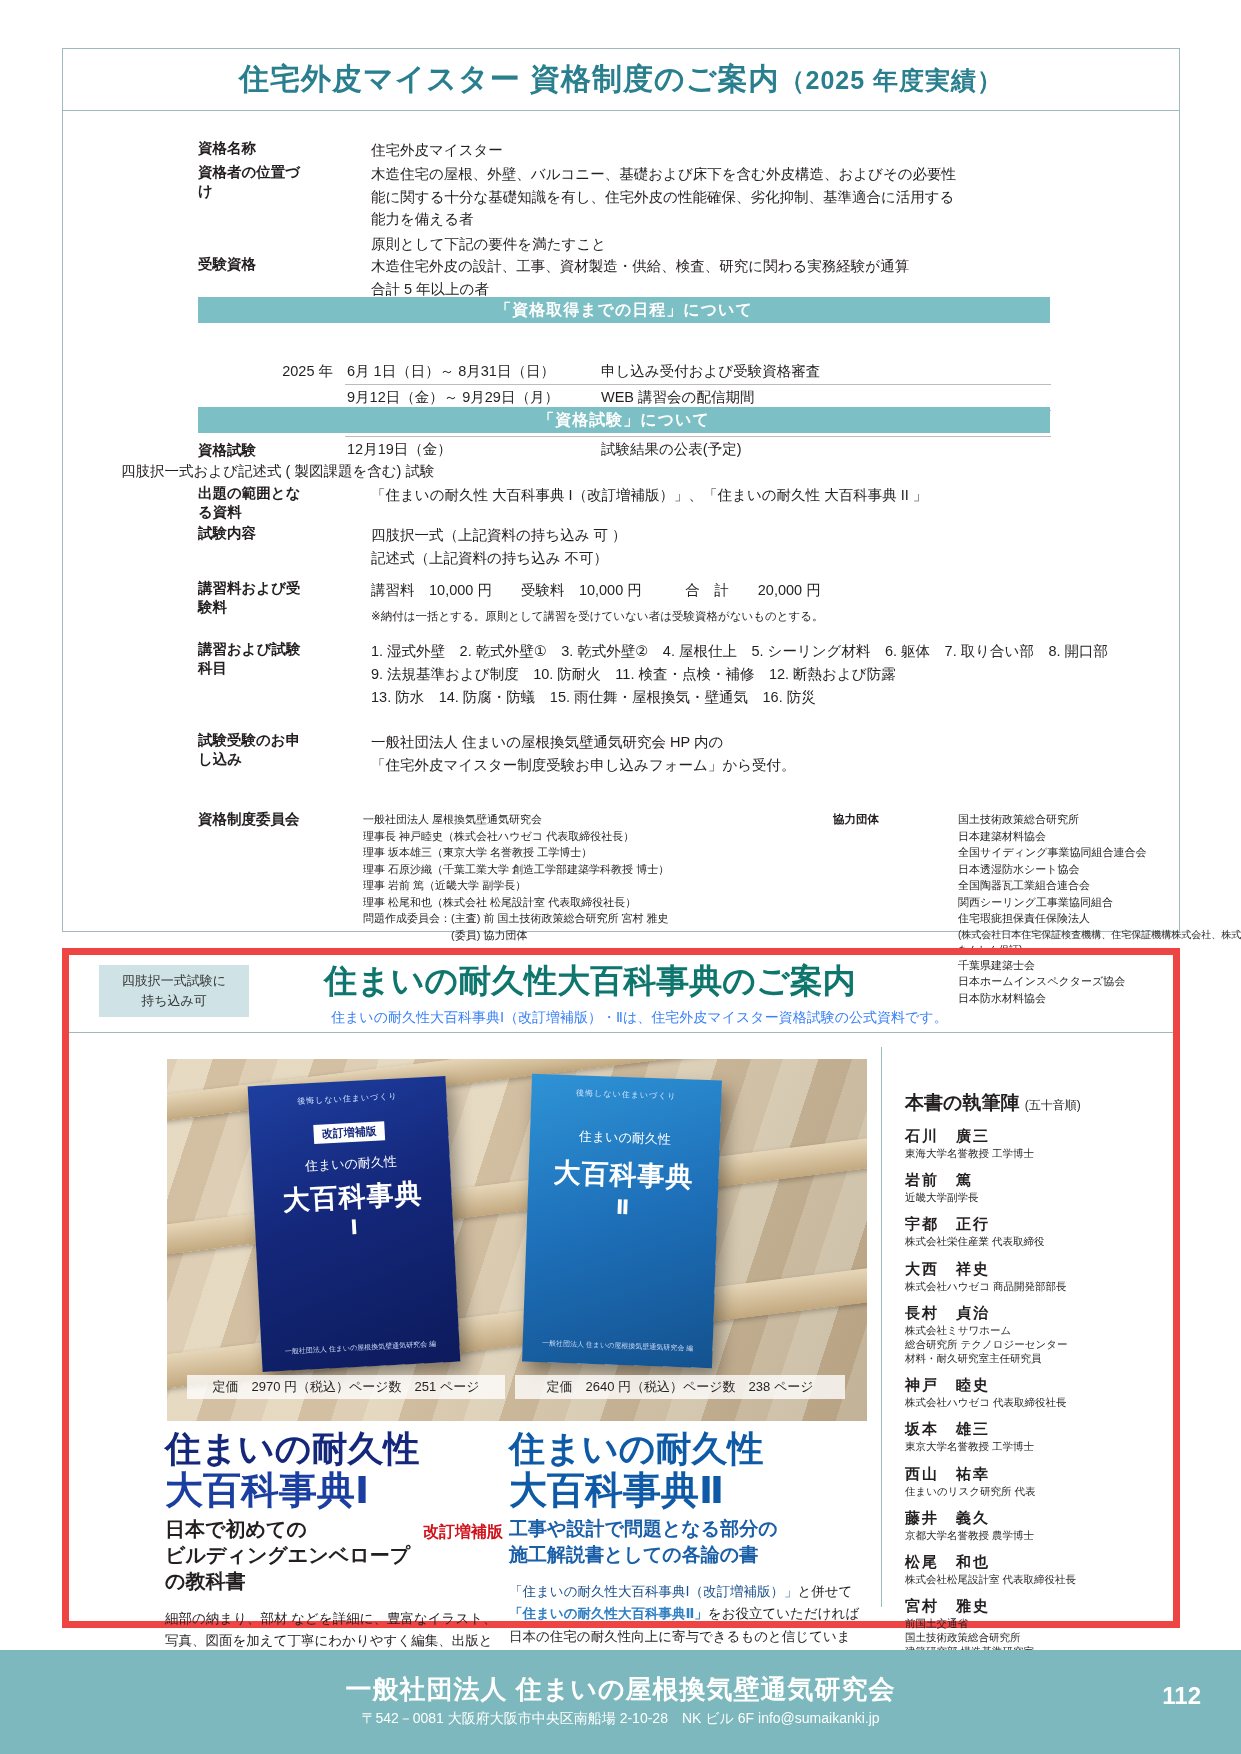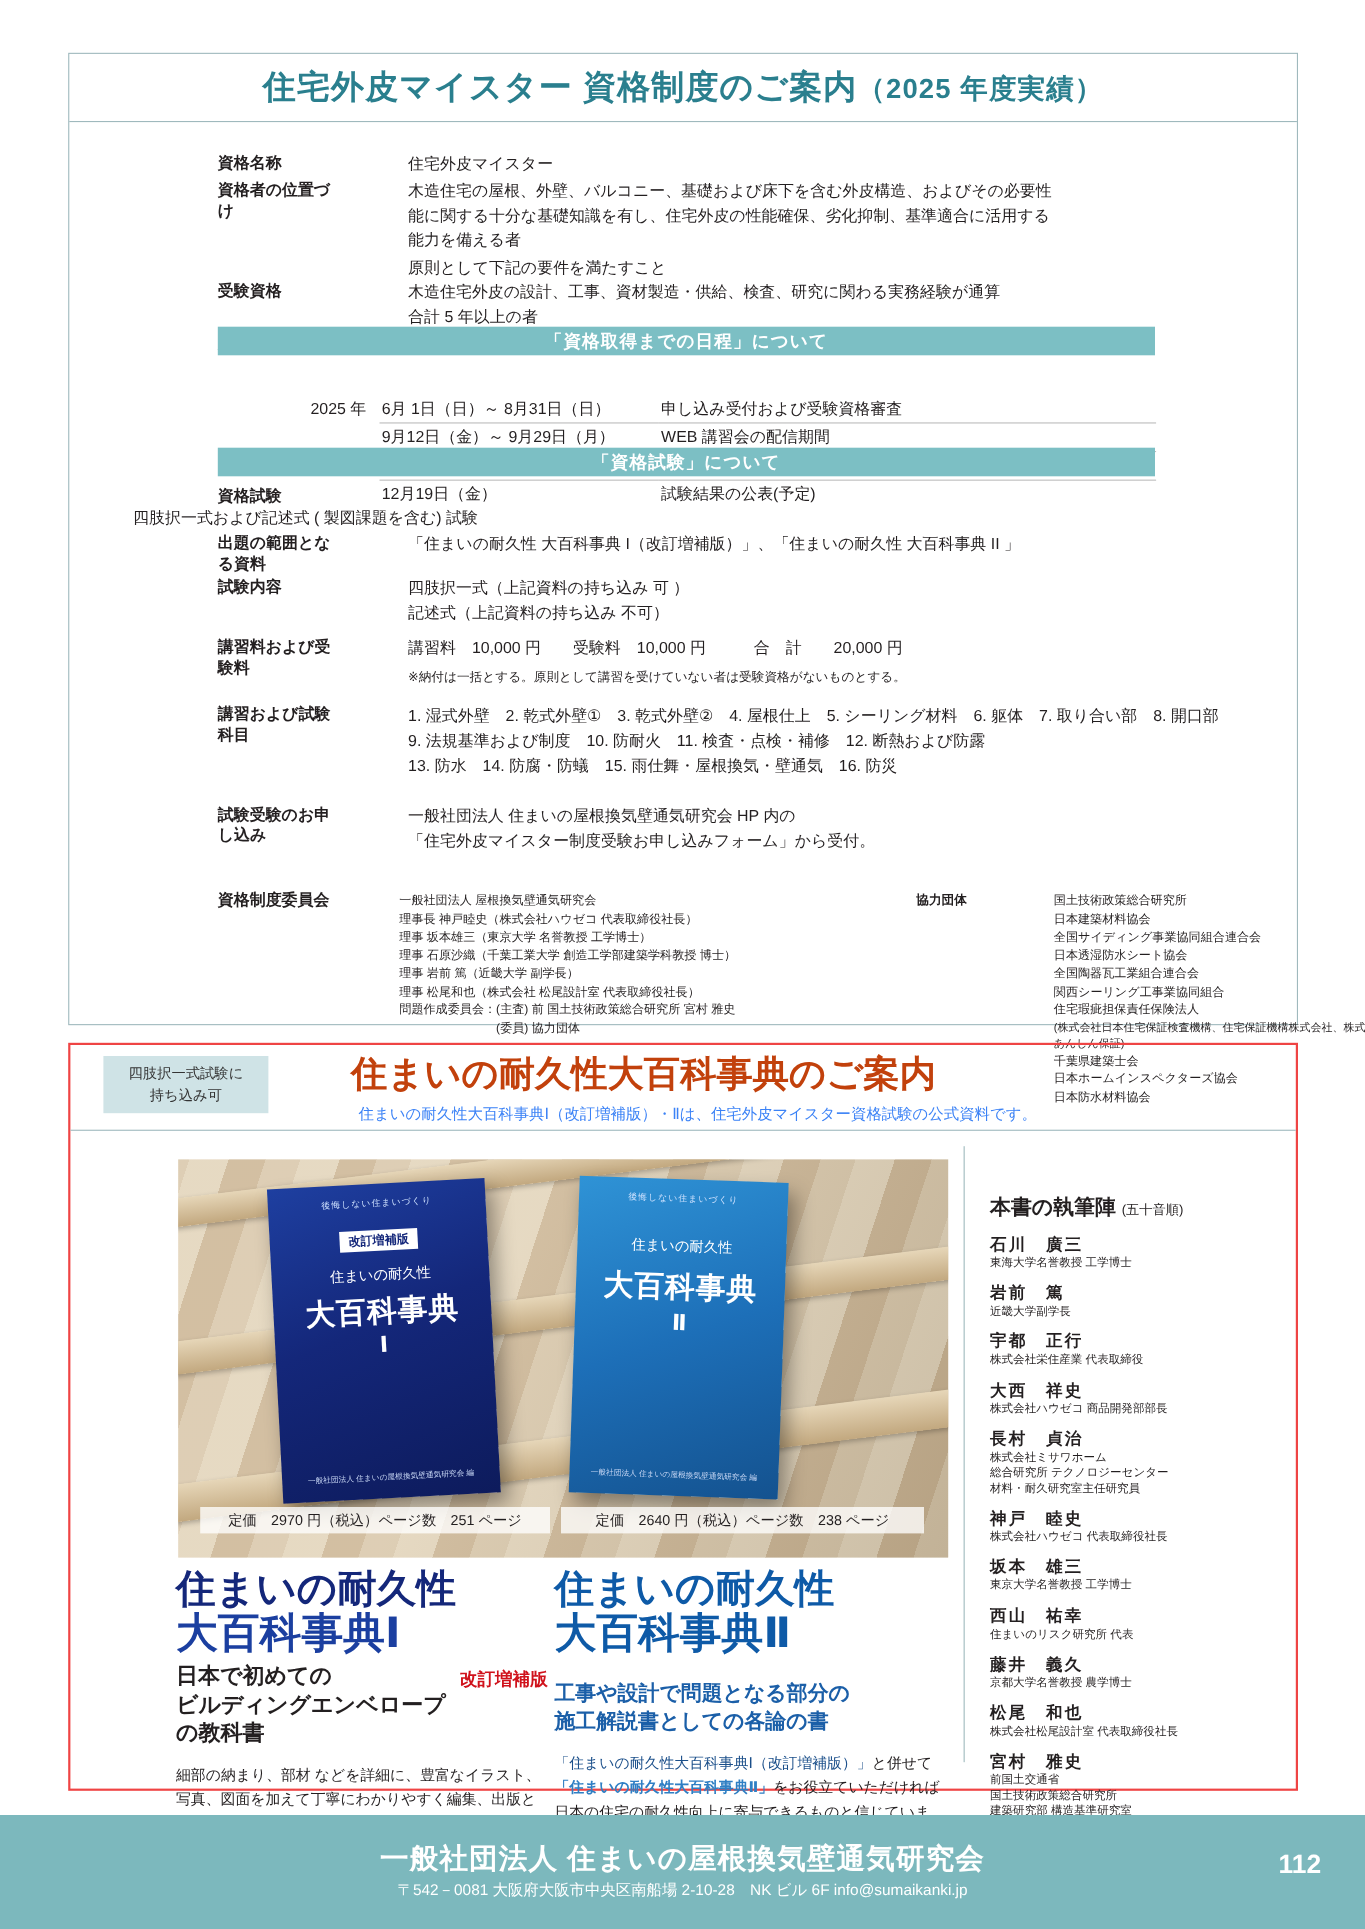--- a/index.html
+++ b/index.html
@@ -52,28 +52,28 @@
   
   .committee{position:absolute;left:135px;top:760px;width:980px;font-size:11px;line-height:1.5;}
   .committee .c-label{position:absolute;left:0;top:0;font-weight:bold;font-size:14.5px;}
   .committee .c-body{position:absolute;left:165px;top:2px;width:430px;}
   .committee .c-body .nm{display:block;}
   .committee .c-right-label{position:absolute;left:635px;top:2px;font-size:11.5px;font-weight:bold;}
   .committee .c-right{position:absolute;left:760px;top:2px;width:330px;}
   .committee .c-right .nm{display:block;}
 
   
-  .mid{position:absolute;left:62px;top:948px;width:1118px;height:680px;border:2px solid #ef4444;box-sizing:border-box;}
+  .mid{position:absolute;left:62px;top:948px;width:1118px;height:680px;border:7px solid #ef4444;box-sizing:border-box;}
   .mid-head{position:absolute;left:0;top:0;width:100%;height:78px;border-bottom:1px solid #9fb9bd;box-sizing:border-box;}
   .badge{
     position:absolute;left:30px;top:10px;width:150px;
     background:#cfe3e6;color:#333;font-size:13px;line-height:1.55;
     text-align:center;padding:6px 2px;box-sizing:border-box;
   }
-  .mid-title{position:absolute;left:255px;top:4px;font-size:33px;color:#c2410c;font-weight:bold;letter-spacing:0px;}
+  .mid-title{position:absolute;left:255px;top:4px;font-size:33px;color:#0f766e;font-weight:bold;letter-spacing:0px;}
   .mid-sub{position:absolute;left:262px;top:54px;font-size:14px;color:#3b82f6;}
 
   .photo{
     position:absolute;left:98px;top:104px;width:700px;height:362px;
     background:
       linear-gradient(115deg, rgba(255,255,255,.15) 0 40%, rgba(0,0,0,.10) 100%),
       repeating-linear-gradient(-72deg,#d8c6a8 0 30px,#cbb492 30px 62px,#e2d3b8 62px 96px);
     overflow:hidden;
   }
   .beam{position:absolute;background:linear-gradient(180deg,#e6d6b8,#c2a87f);box-shadow:0 2px 5px rgba(0,0,0,.25);}
@@ -98,21 +98,21 @@
   .price-b{left:348px;width:330px;}
 
   .col-left{position:absolute;left:96px;top:474px;width:338px;}
   .col-right{position:absolute;left:440px;top:474px;width:360px;}
   .bigtitle1{font-size:36px;font-weight:bold;color:#14277a;line-height:1.12;}
   .bigtitle2{font-size:38px;font-weight:bold;color:#1b3fa0;line-height:1.12;}
   .bigtitleB1{font-size:36px;font-weight:bold;color:#0e5aa7;line-height:1.12;}
   .bigtitleB2{font-size:38px;font-weight:bold;color:#0e5aa7;line-height:1.12;}
   .revbadge{display:inline-block;color:#d0121b;font-size:16px;font-weight:bold;float:right;margin-top:6px;}
   .subline{font-size:20px;font-weight:bold;color:#231f20;line-height:1.3;margin-top:4px;}
-  .sublineB{font-size:19px;font-weight:bold;color:#1b5fa8;line-height:1.35;margin-top:20px;}
+  .sublineB{font-size:19px;font-weight:bold;color:#1b5fa8;line-height:1.35;margin-top:4px;}
   .body-text{font-size:13.5px;line-height:1.65;margin-top:14px;}
   .body-text .lnk1{color:#1b4f8a;}
   .body-text .lnk2{color:#2f7fc4;font-weight:bold;}
 
   .authors{position:absolute;left:836px;top:104px;width:300px;margin-top:31px;}
   .authors .ahead{font-size:19px;font-weight:bold;}
   .authors .ahead small{font-size:12px;font-weight:normal;}
   .a-item{margin-top:11px;}
   .a-name{font-size:15px;font-weight:bold;letter-spacing:2px;}
   .a-aff{font-size:10.5px;line-height:1.35;}

